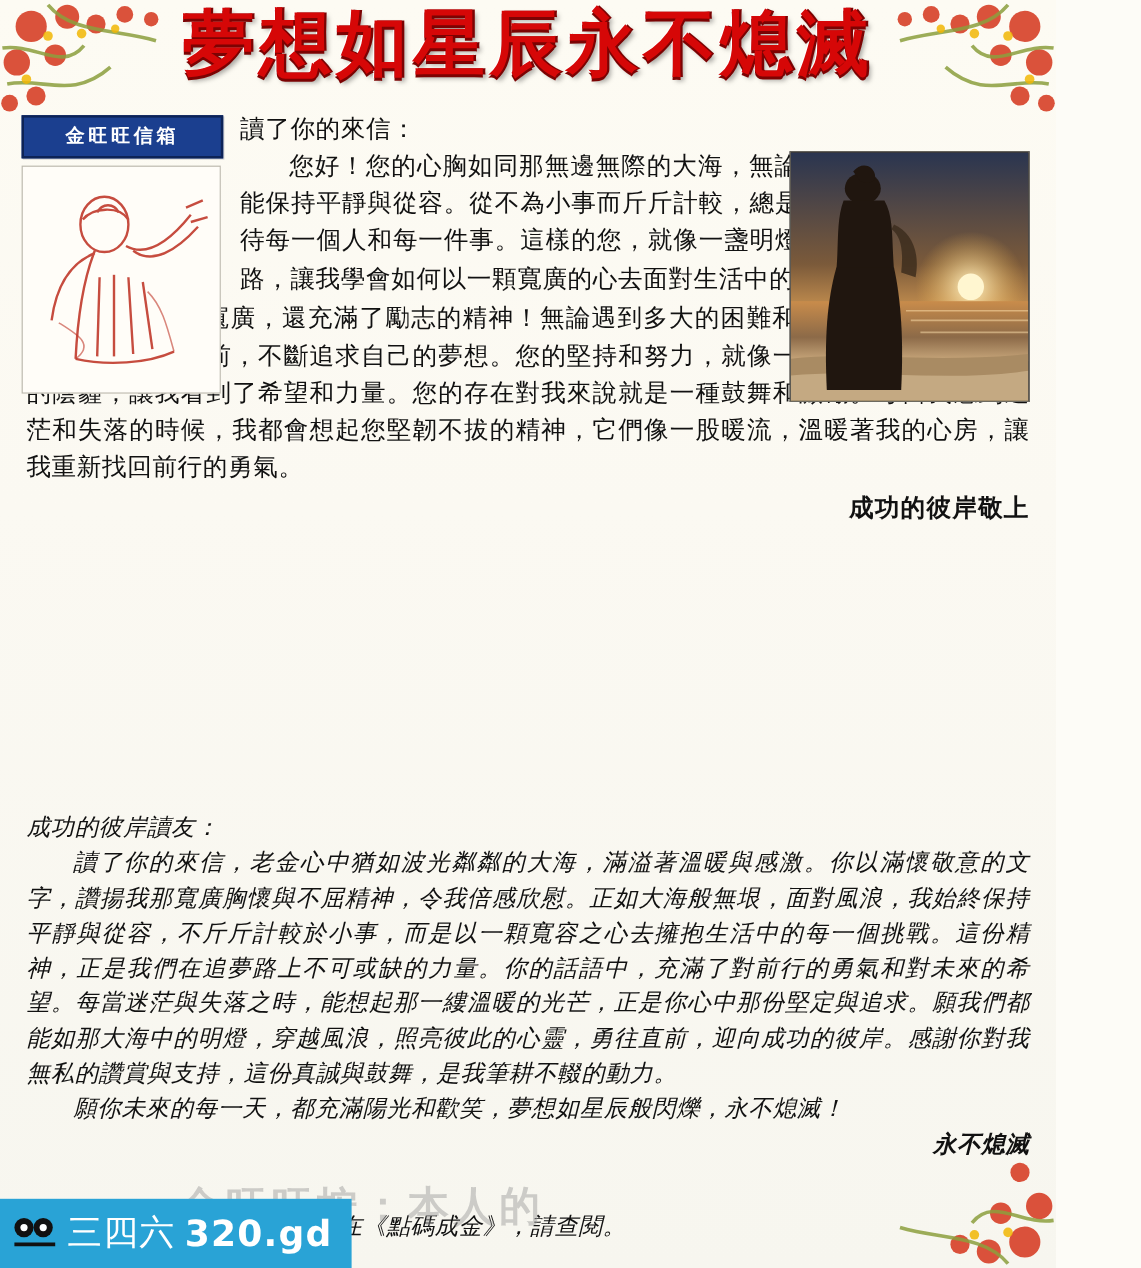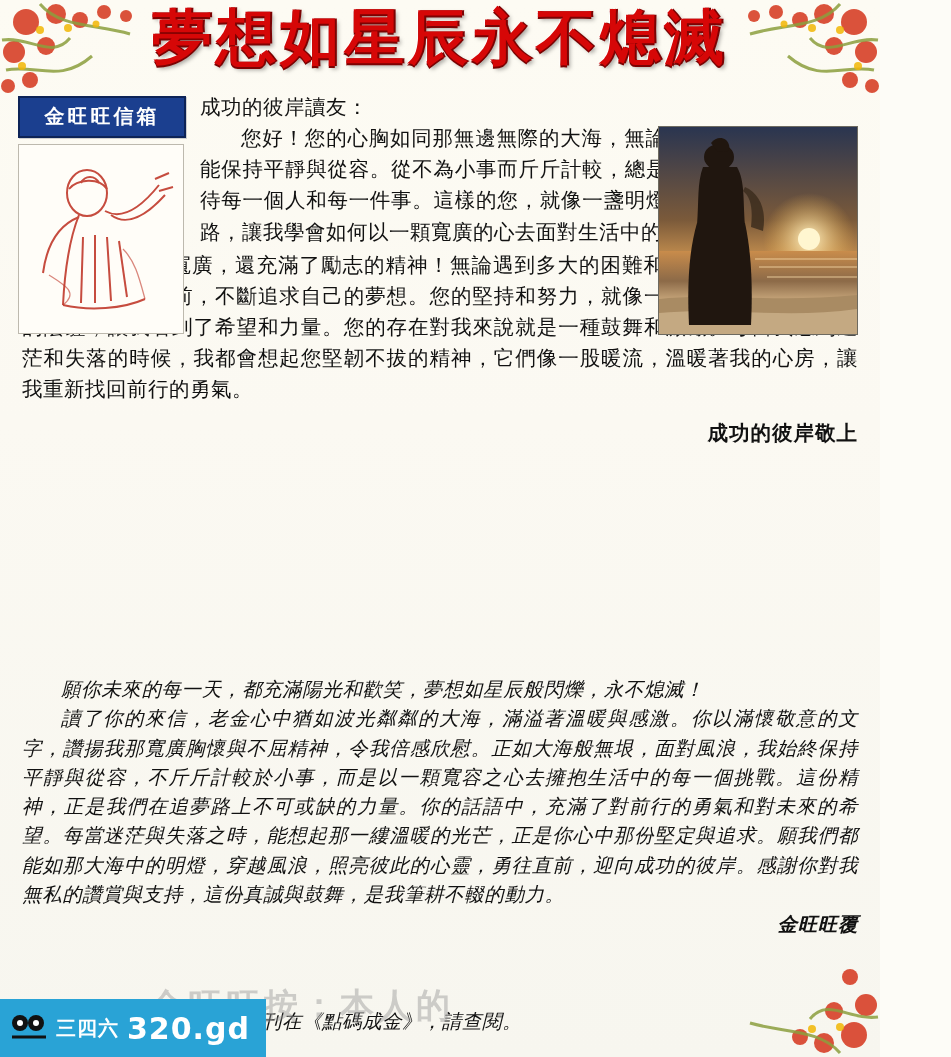--- a/index.html
+++ b/index.html
@@ -62,21 +62,21 @@
     position: absolute;
     left: 18px;
     top: 96px;
     width: 168px;
     z-index: 6;
   }
   .badge {
     background: #1b3f8f;
     color: #ffffff;
     font-weight: bold;
-    font-size: 20px;
+    font-size: 16px;
     letter-spacing: 3px;
     text-align: center;
     padding: 5px 2px 6px;
     border: 2px solid #0d2357;
     box-shadow: 1px 1px 0 #cfcfcf;
   }
   .sketch {
     margin-top: 6px;
     width: 164px;
     height: 188px;
@@ -114,21 +114,21 @@
     text-align: justify;
     z-index: 4;
   }
   .salutation { margin: 0 0 0 178px; }
   .p-wrap { margin: 0 0 0 178px; }
   .p-wrap p { margin: 0; }
   .p-full { margin: 0; }
   .indent { text-indent: 2em; }
   .sign {
     text-align: right;
-    margin-top: 12px;
+    margin-top: 2px;
     font-weight: bold;
     letter-spacing: 1px;
   }
   .block-top { margin-top: 2px; }
 
   
   .reply {
     position: absolute;
     left: 22px;
     right: 22px;
@@ -190,22 +190,22 @@
     align-items: center;
     gap: 3px;
   }
   .site-badge .dom {
     font-size: 30px;
     font-weight: bold;
     letter-spacing: 1px;
     font-family: "DejaVu Sans", "Liberation Sans", sans-serif;
   }
   .cn-chars {
-    font-size: 20px;
-    font-weight: bold;
+    font-size: 29px;
+    font-weight: normal;
     letter-spacing: 1px;
   }
 </style>
 </head>
 <body>
 
 <div class="page">
 
   <svg class="corner tl" viewBox="0 0 150 110">
     <g fill="#d8442c" opacity=".92">
@@ -343,32 +343,33 @@
         <path d="M38 96 C30 124 28 156 30 198 L92 198 C94 156 92 124 86 96 Z"></path>
         <path d="M52 16 C58 8 68 10 70 18 C72 26 64 26 58 24 Z"></path>
       </g>
       <g fill="#3a2a1c" opacity=".8">
         <path d="M86 60 C100 66 108 82 104 104 L92 100 C94 82 92 70 84 64 Z"></path>
       </g>
     </svg>
   </div>
 
   <div class="letter">
-    <p class="salutation">成功的彼岸讀友：</p>
+    <p class="salutation">讀了你的來信：</p>
     <div class="p-wrap">
       <p class="indent">您好！您的心胸如同那無邊無際的大海，無論遇到多大的風浪，都能保持平靜與從容。從不為小事而斤斤計較，總是以一顆寬容的心去對待每一個人和每一件事。這樣的您，就像一盞明燈，照亮了我前進的道路，讓我學會如何以一顆寬廣的心去面對生活中的種種挑戰。</p>
     </div>
     <p class="p-full indent block-top">您不僅心胸寬廣，還充滿了勵志的精神！無論遇到多大的困難和挫折，都能保持正向的心態，勇往直前，不斷追求自己的夢想。您的堅持和努力，就像一束光，穿透了我心中的陰霾，讓我看到了希望和力量。您的存在對我來說就是一種鼓舞和激勵。每當我感到迷茫和失落的時候，我都會想起您堅韌不拔的精神，它們像一股暖流，溫暖著我的心房，讓我重新找回前行的勇氣。</p>
     <p class="sign">成功的彼岸敬上</p>
   </div>
 
   <div class="reply">
+    <p>成功的彼岸讀友：</p>
+    <p class="indent">讀了你的來信，老金心中猶如波光粼粼的大海，滿溢著溫暖與感激。你以滿懷敬意的文字，讚揚我那寬廣胸懷與不屈精神，令我倍感欣慰。正如大海般無垠，面對風浪，我始終保持平靜與從容，不斤斤計較於小事，而是以一顆寬容之心去擁抱生活中的每一個挑戰。這份精神，正是我們在追夢路上不可或缺的力量。你的話語中，充滿了對前行的勇氣和對未來的希望。每當迷茫與失落之時，能想起那一縷溫暖的光芒，正是你心中那份堅定與追求。願我們都能如那大海中的明燈，穿越風浪，照亮彼此的心靈，勇往直前，迎向成功的彼岸。感謝你對我無私的讚賞與支持，這份真誠與鼓舞，是我筆耕不輟的動力。</p>
     <p class="indent">願你未來的每一天，都充滿陽光和歡笑，夢想如星辰般閃爍，永不熄滅！</p>
-    <p class="indent">讀了你的來信，老金心中猶如波光粼粼的大海，滿溢著溫暖與感激。你以滿懷敬意的文字，讚揚我那寬廣胸懷與不屈精神，令我倍感欣慰。正如大海般無垠，面對風浪，我始終保持平靜與從容，不斤斤計較於小事，而是以一顆寬容之心去擁抱生活中的每一個挑戰。這份精神，正是我們在追夢路上不可或缺的力量。你的話語中，充滿了對前行的勇氣和對未來的希望。每當迷茫與失落之時，能想起那一縷溫暖的光芒，正是你心中那份堅定與追求。願我們都能如那大海中的明燈，穿越風浪，照亮彼此的心靈，勇往直前，迎向成功的彼岸。感謝你對我無私的讚賞與支持，這份真誠與鼓舞，是我筆耕不輟的動力。</p>
-    <p class="sign2">金旺旺覆</p>
+    <p class="sign2">永不熄滅</p>
   </div>
 
   <div class="footer-note">金旺旺按：本人的心水碼都刊在《點碼成金》，請查閱。</div>
 
   <div class="watermark">金旺旺按：本人的</div>
 
   <div class="site-badge">
     <span class="logo">
       <svg width="38" height="34" viewBox="0 0 38 34">
         <circle cx="10" cy="12" r="8" fill="#111"></circle>

